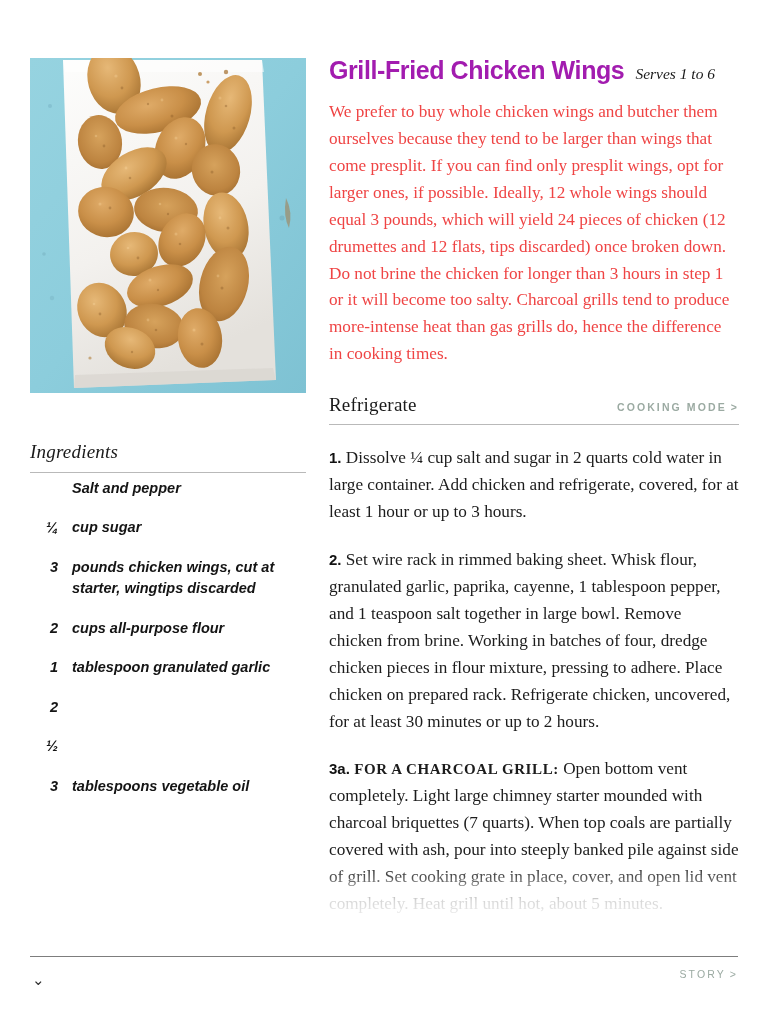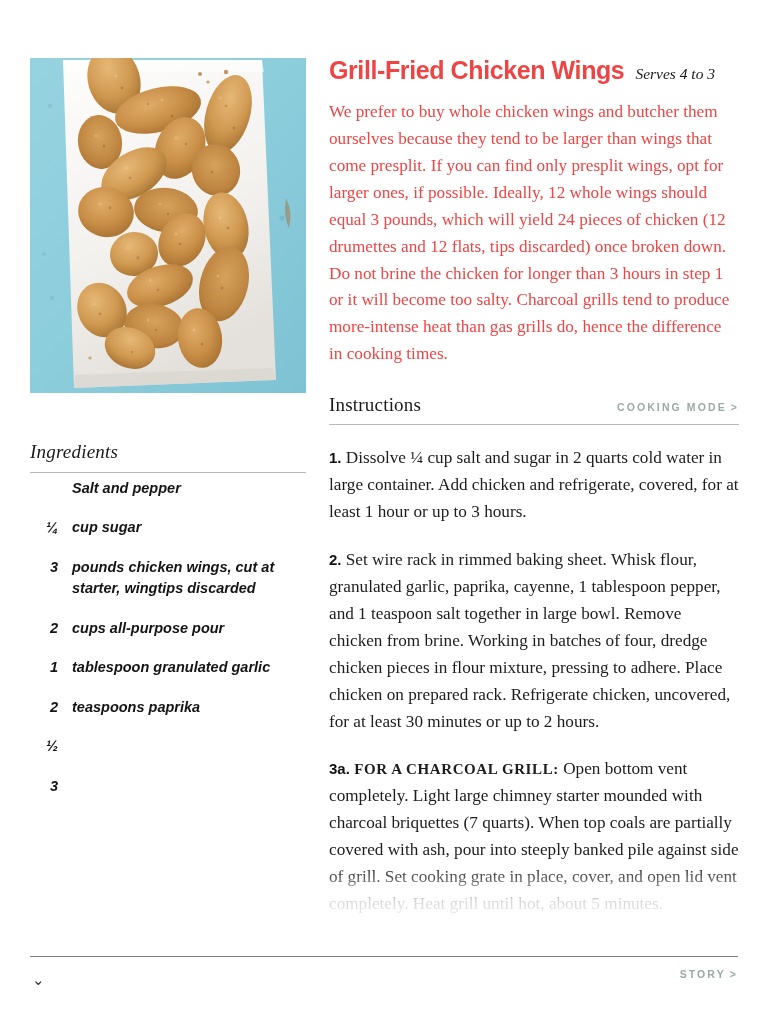--- a/index.html
+++ b/index.html
@@ -101,21 +101,21 @@
     align-items: baseline;
     flex-wrap: wrap;
     margin-bottom: 14px;
   }
 
   .recipe-title {
     font-family: "Liberation Sans", sans-serif;
     font-weight: 700;
     font-size: 25px;
     letter-spacing: -0.4px;
-    color: #ef4444;
+    color: #a21caf;
   }
 
   .serves {
     font-family: "Liberation Serif", serif;
     font-style: italic;
     font-size: 15.5px;
     color: #1a1a1a;
     margin-left: 11px;
   }
 
@@ -219,21 +219,21 @@
     cursor: pointer;
     line-height: 1;
   }
 
   .story-link {
     position: absolute;
     right: 0;
     top: 6px;
     font-family: "Liberation Sans", sans-serif;
     font-size: 10.5px;
-    font-weight: 700;
+    font-weight: 400;
     letter-spacing: 2.1px;
     color: #9baaa2;
     cursor: pointer;
     white-space: nowrap;
   }
   .story-link .chev { margin-left: 4px; }
 </style>
 </head>
 <body>
 
@@ -361,51 +361,51 @@
         <li class="ingredient-row">
           <span class="ing-amount">¼</span>
           <span class="ing-name">cup sugar</span>
         </li>
         <li class="ingredient-row">
           <span class="ing-amount">3</span>
           <span class="ing-name">pounds chicken wings, cut at starter, wingtips discarded</span>
         </li>
         <li class="ingredient-row">
           <span class="ing-amount">2</span>
-          <span class="ing-name">cups all-purpose pour</span>
+          <span class="ing-name">cups all-purpose flour</span>
         </li>
         <li class="ingredient-row">
           <span class="ing-amount">1</span>
           <span class="ing-name">tablespoon granulated garlic</span>
         </li>
         <li class="ingredient-row">
           <span class="ing-amount">2</span>
-          <span class="ing-name">teaspoons paprika</span>
         </li>
         <li class="ingredient-row">
           <span class="ing-amount">½</span>
         </li>
         <li class="ingredient-row">
           <span class="ing-amount">3</span>
+          <span class="ing-name">tablespoons vegetable oil</span>
         </li>
       </ul>
     </div>
   </div>
 
   <div class="right-col">
 
     <div class="title-row">
       <h1 class="recipe-title">Grill-Fried Chicken Wings</h1>
-      <span class="serves">Serves 4 to 3</span>
+      <span class="serves">Serves 1 to 6</span>
     </div>
 
     <p class="intro">We prefer to buy whole chicken wings and butcher them ourselves because they tend to be larger than wings that come presplit. If you can find only presplit wings, opt for larger ones, if possible. Ideally, 12 whole wings should equal 3 pounds, which will yield 24 pieces of chicken (12 drumettes and 12 flats, tips discarded) once broken down. Do not brine the chicken for longer than 3 hours in step 1 or it will become too salty. Charcoal grills tend to produce more-intense heat than gas grills do, hence the difference in cooking times.</p>
 
     <div class="instructions-header">
-      <h2 class="instructions-heading">Instructions</h2>
+      <h2 class="instructions-heading">Refrigerate</h2>
       <span class="cooking-mode">
         <span>COOKING MODE</span><span class="chev">&gt;</span>
       </span>
     </div>
     <div class="rule"></div>
 
     <div class="steps-wrap">
       <p class="step">
         <span class="step-num">1.</span>
         <span>Dissolve ¼ cup salt and sugar in 2 quarts cold water in large container. Add chicken and refrigerate, covered, for at least 1 hour or up to 3 hours.</span>

